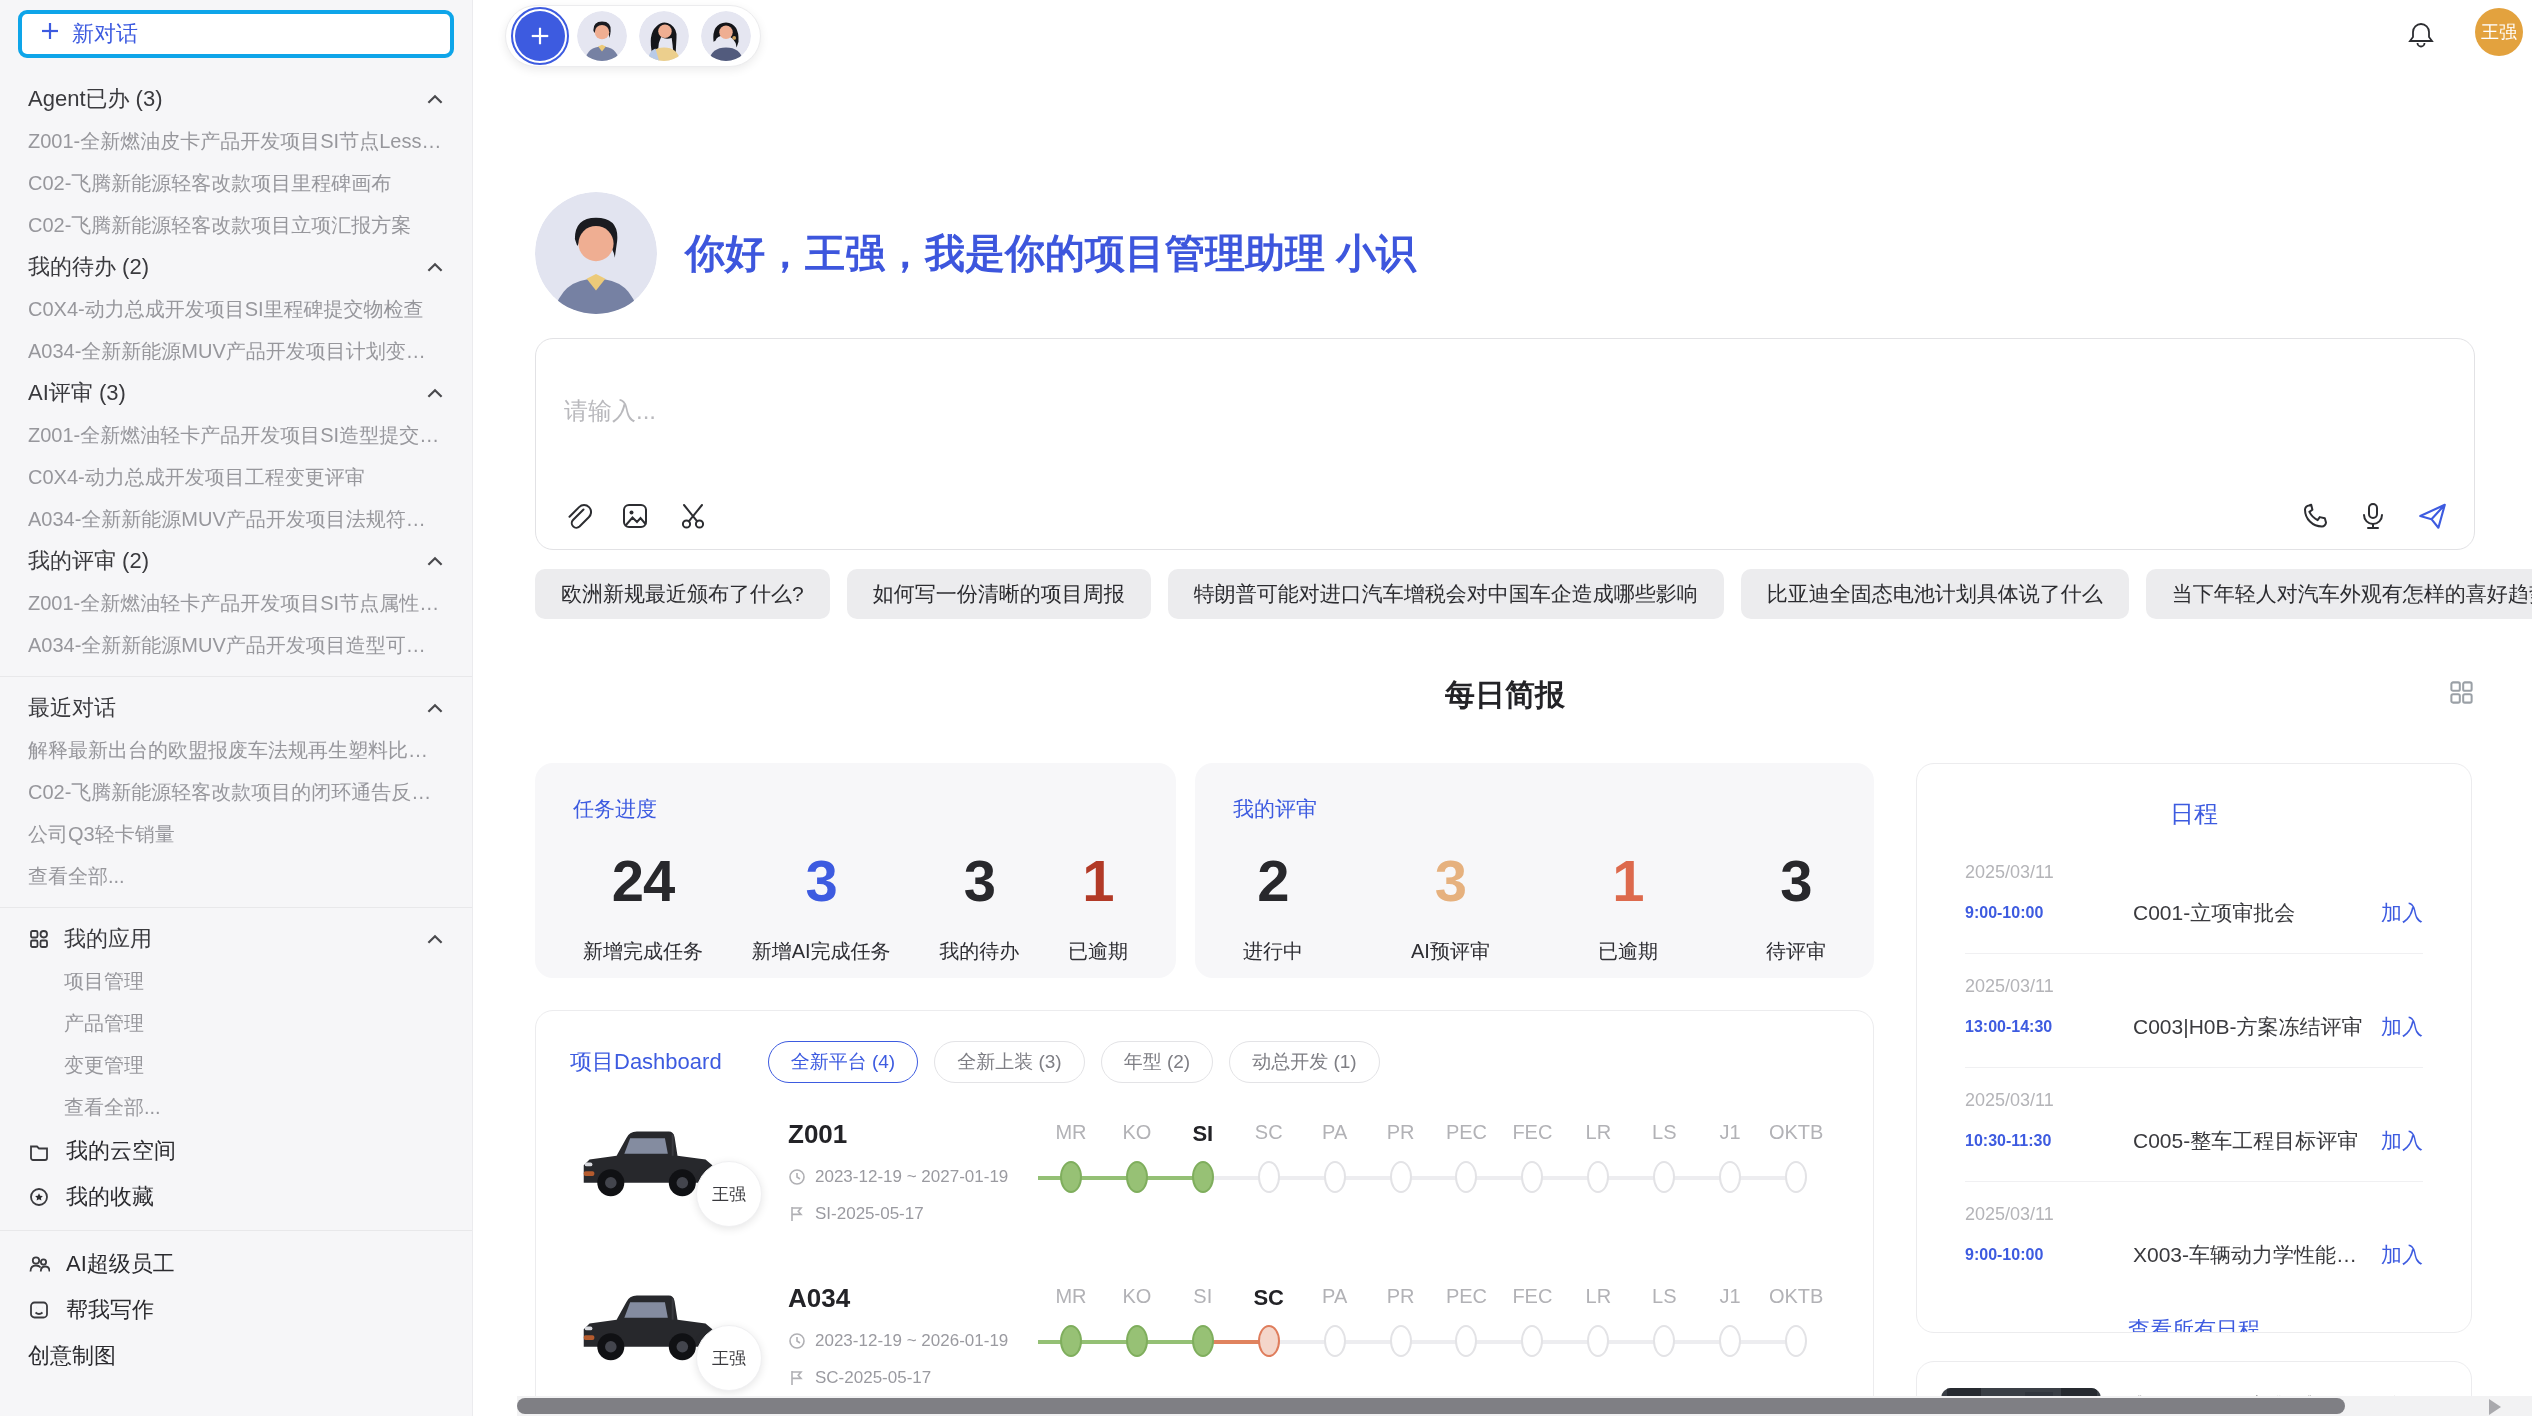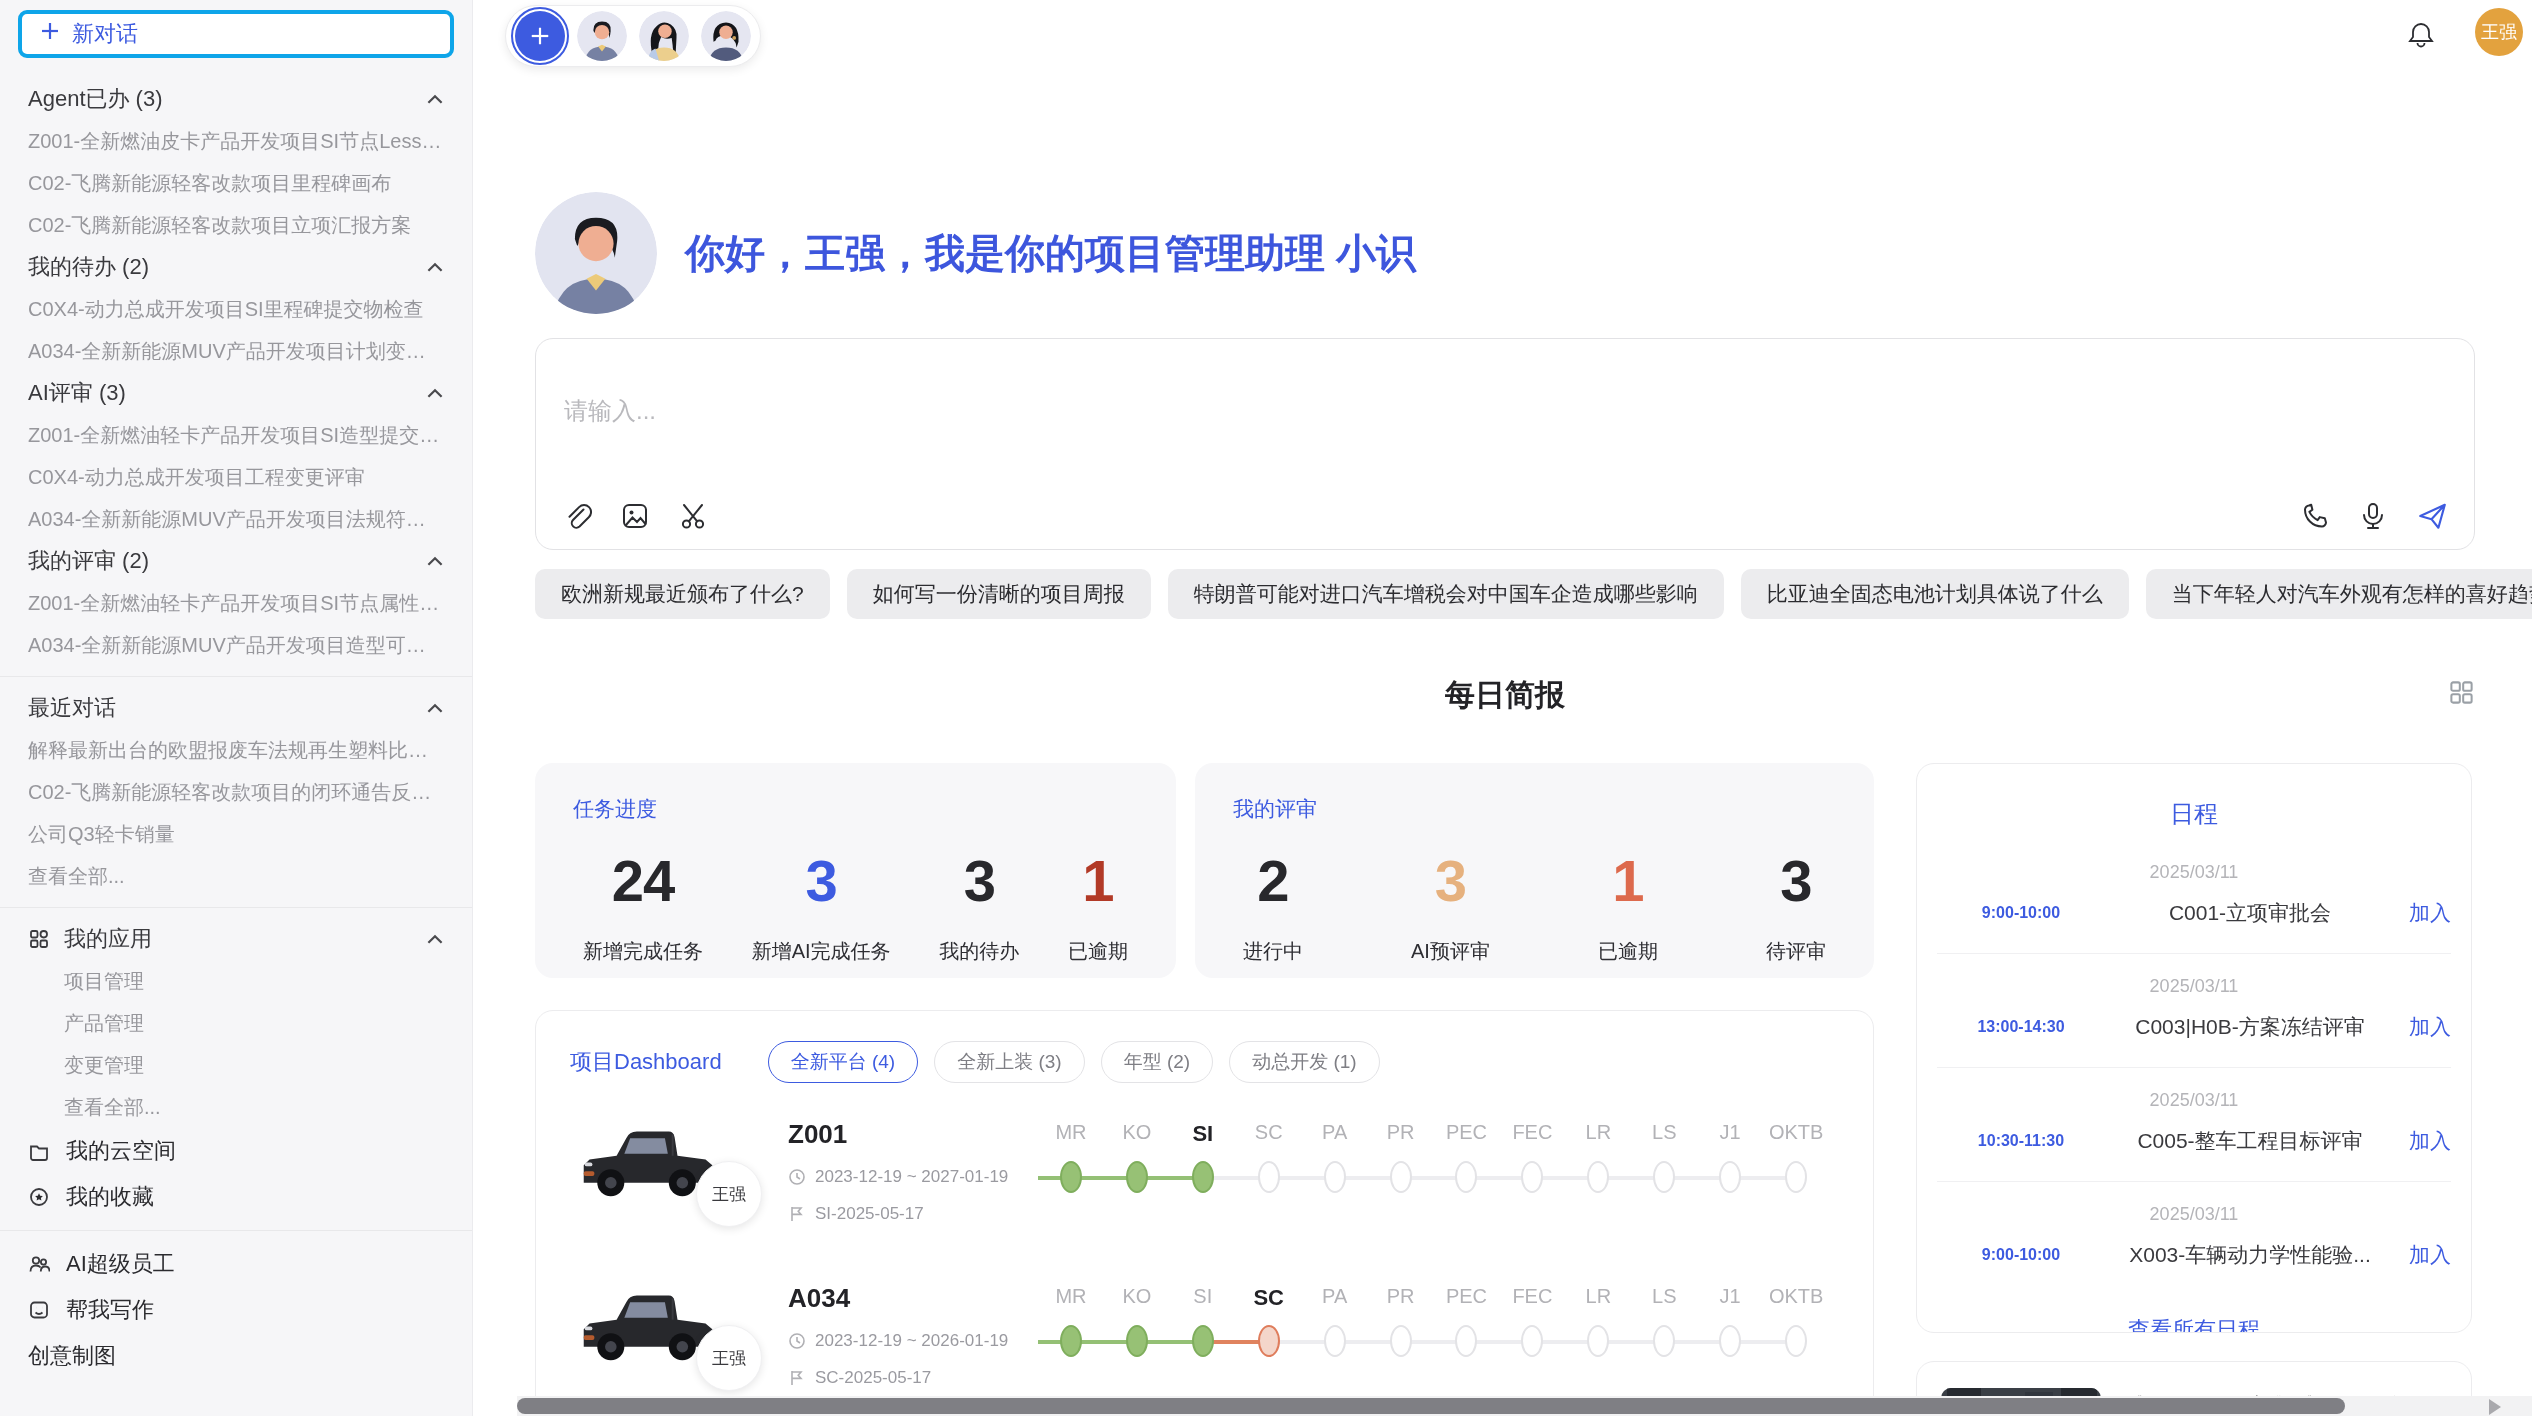--- a/index.html
+++ b/index.html
@@ -109,23 +109,23 @@
   .seg { position:absolute; top:19px; height:4px; width:50%; }
   .seg.l { left:0; } .seg.r { right:0; }
   .seg.done { background:#94c075; } .seg.todo { background:#ededf0; }
   .seg.overdue { background:#e0835f; } .seg.none { background:transparent; }
   .dot { position:absolute; left:50%; top:4px; transform:translateX(-50%); width:22px; height:32px;
     border-radius:50%; background:#fff; border:2px solid #e3e3e6; z-index:1; }
   .dot.done { background:#97c175; border-color:#7fae5d; }
   .dot.overdue { background:#f4d6ca; border-color:#df7d5c; }
 
   .sched-card { background:#fff; border:1px solid #ececee; border-radius:18px; height:570px;
-    padding:0 20px; overflow:hidden; }
+    padding:0 48px; overflow:hidden; }
   .sched-title { text-align:center; color:#3d5be0; font-size:24px; padding:34px 0 10px 0; }
-  .sch-item { padding:22px 0 26px 0; border-bottom:1px solid #f0f0f2;text-align:center; }
+  .sch-item { padding:22px 0 26px 0; border-bottom:1px solid #f0f0f2; }
   .sch-item:last-of-type { border-bottom:none; }
   .sch-date { color:#b4b4b8; font-size:18px; }
   .sch-main { display:flex; align-items:center; margin-top:16px; }
   .sch-time { color:#3d5be0; font-size:16px; font-weight:700; width:168px; flex:none; }
   .sch-name { color:#3a3a3e; font-size:21px; flex:1; white-space:nowrap; overflow:hidden;
     text-overflow:ellipsis; }
   .sch-join { color:#3d5be0; font-size:21px; cursor:pointer; margin-left:14px; }
   .sched-viewall { text-align:center; color:#3d5be0; font-size:22px; padding-top:20px; cursor:pointer; }
 
   .news-card { margin-top:28px; background:#fff; border:1px solid #ececee; border-radius:18px;

